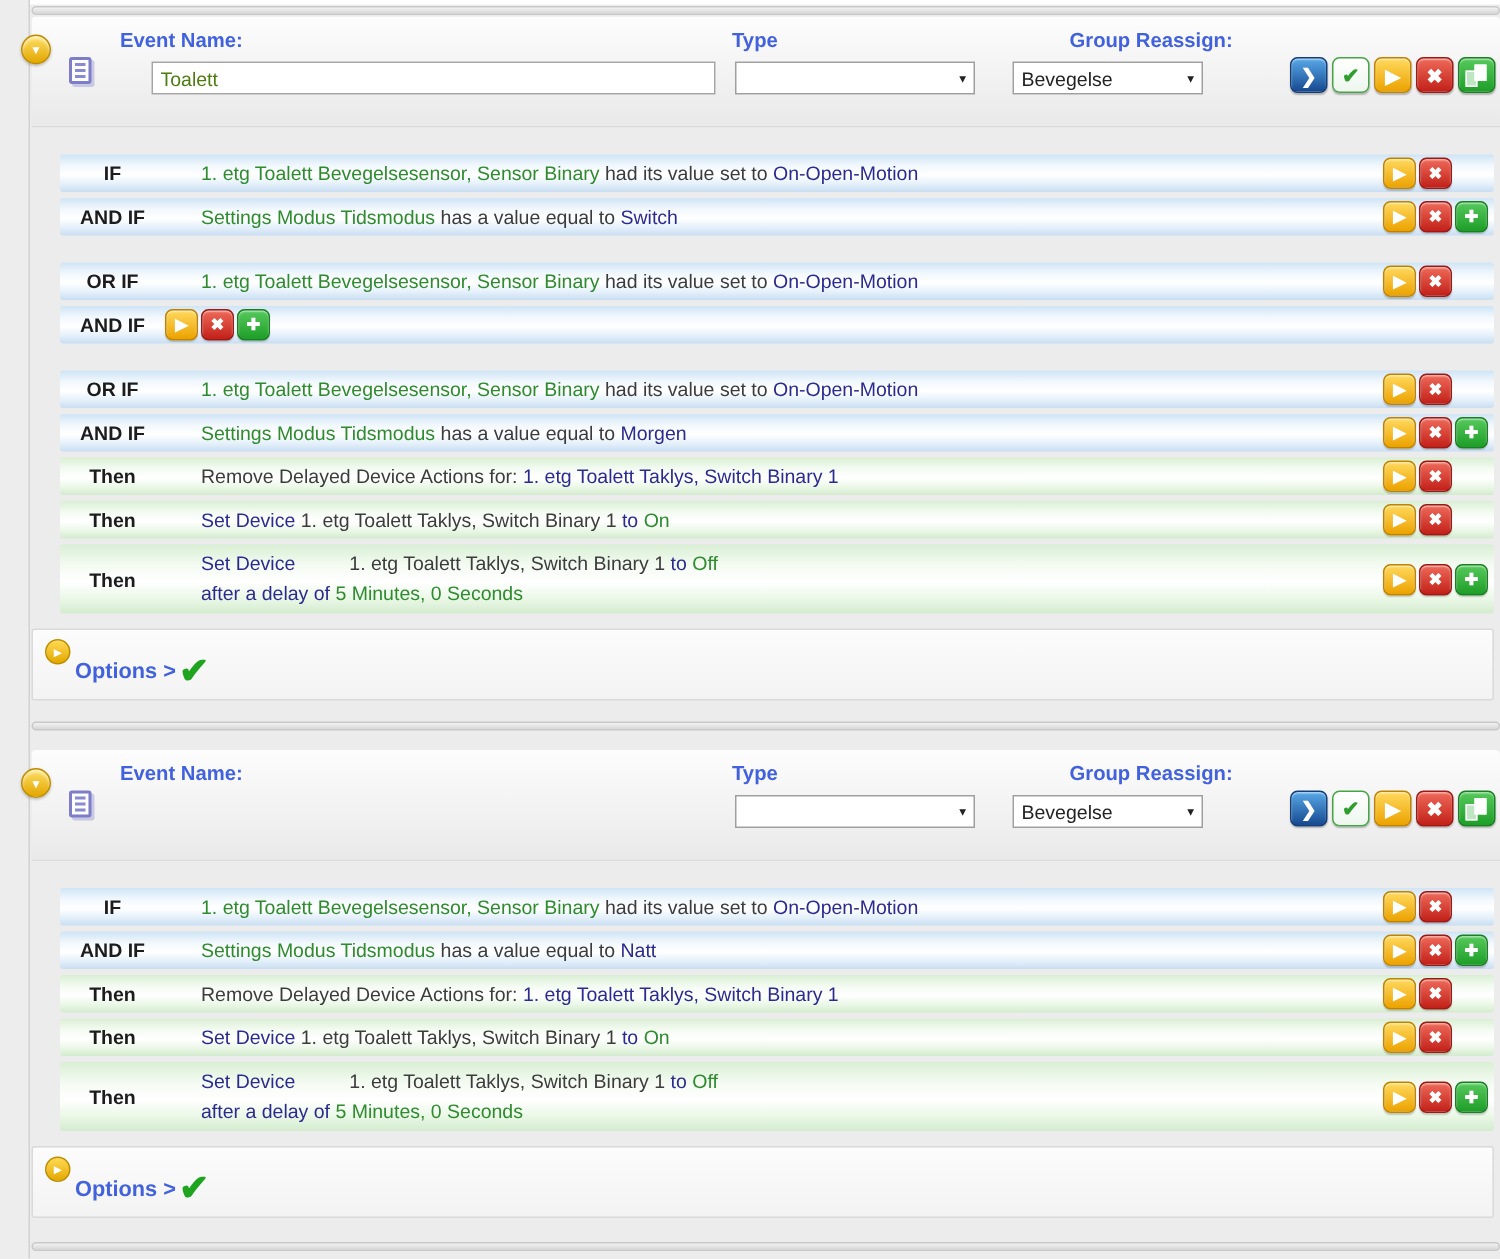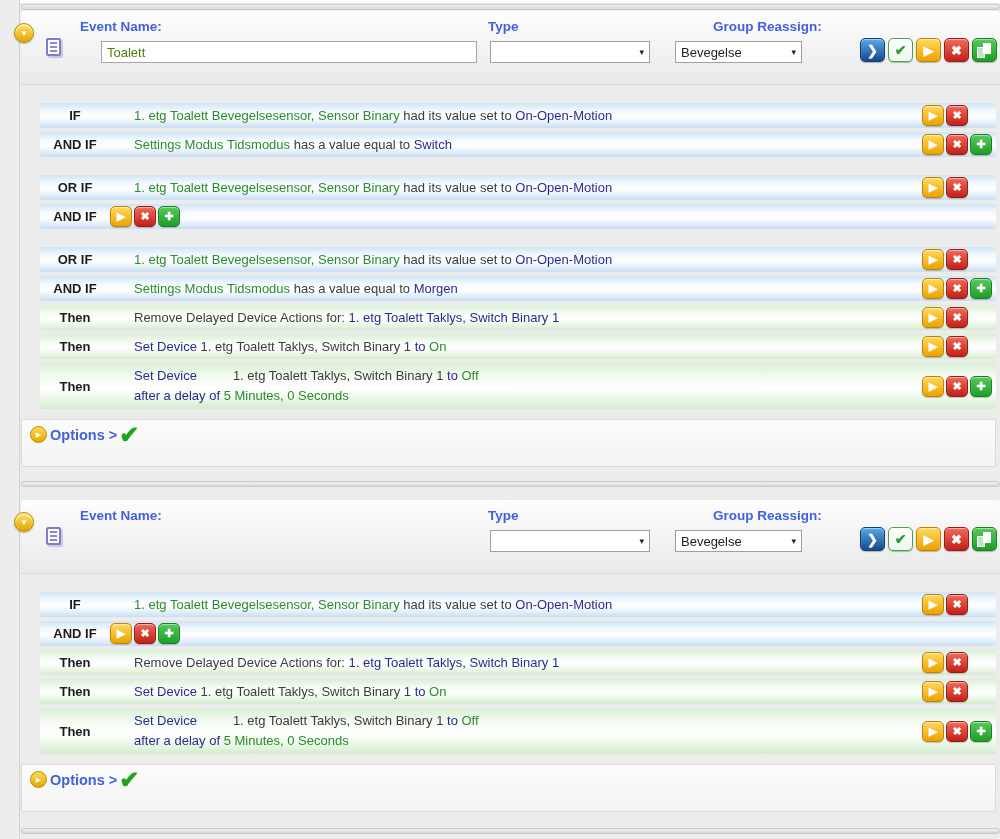--- a/index.html
+++ b/index.html
@@ -79,21 +79,21 @@
   .btns { flex:none; width:74px; display:flex; gap:2px; align-items:center; }
   .rbtn { width:22px; height:21px; border-radius:5px; display:flex; align-items:center;
     justify-content:center; color:#fff; font-weight:bold; font-size:11px;
     box-shadow:inset 0 1px 1px rgba(255,255,255,.5), 0 1px 1px rgba(0,0,0,.2); cursor:pointer; }
 
   .options-box { position:relative; height:48px; margin:10px 4px 0 0;
     background:linear-gradient(#fcfcfc,#f3f3f3); border:1px solid #dadada; border-radius:2px; }
   .options-icon { position:absolute; left:8px; top:6px; width:17px; height:17px;
     border-radius:50%; background:linear-gradient(#ffda55,#e3a800); border:1px solid #bd8d00;
     color:#fff; font-size:7px; display:flex; align-items:center; justify-content:center; cursor:pointer; }
-  .options-line { position:absolute; left:28px; top:4px; display:flex; align-items:center; }
+  .options-line { position:absolute; left:28px; top:17px; display:flex; align-items:center; }
   .options-text { color:#4262dd; font-weight:bold; font-size:14.5px; cursor:pointer; }
   .options-check { color:#1fa41f; font-size:24px; font-weight:bold; margin-left:2px; line-height:22px; }
 </style>
 </head>
 <body>
 
 <div class="top-white"></div>
 <div class="left-gutter"></div>
 
 <div class="content">
@@ -304,20 +304,23 @@
             <div class="rbody">
               <div class="line"><span class="seg seg-green">1. etg Toalett Bevegelsesensor, Sensor Binary</span><span class="seg seg-plain"> had its value set to </span><span class="seg seg-navy">On-Open-Motion</span></div>
             </div>
             <div class="btns">
               <span class="rbtn btn-run">▶</span>
               <span class="rbtn btn-delete">✖</span>
             </div>
           </div>
           <div class="row row-blue">
             <span class="kw">AND IF</span>
+            <div class="rbody">
+              <div class="line"><span class="seg seg-green">Settings Modus Tidsmodus</span><span class="seg seg-plain"> has a value equal to </span><span class="seg seg-navy">Natt</span></div>
+            </div>
             <div class="btns">
               <span class="rbtn btn-run">▶</span>
               <span class="rbtn btn-delete">✖</span>
               <span class="rbtn btn-add">✚</span>
             </div>
           </div>
           <div class="row row-green">
             <span class="kw">Then</span>
             <div class="rbody">
               <div class="line"><span class="seg seg-plain">Remove Delayed Device Actions for: </span><span class="seg seg-navy">1. etg Toalett Taklys, Switch Binary 1</span></div>

